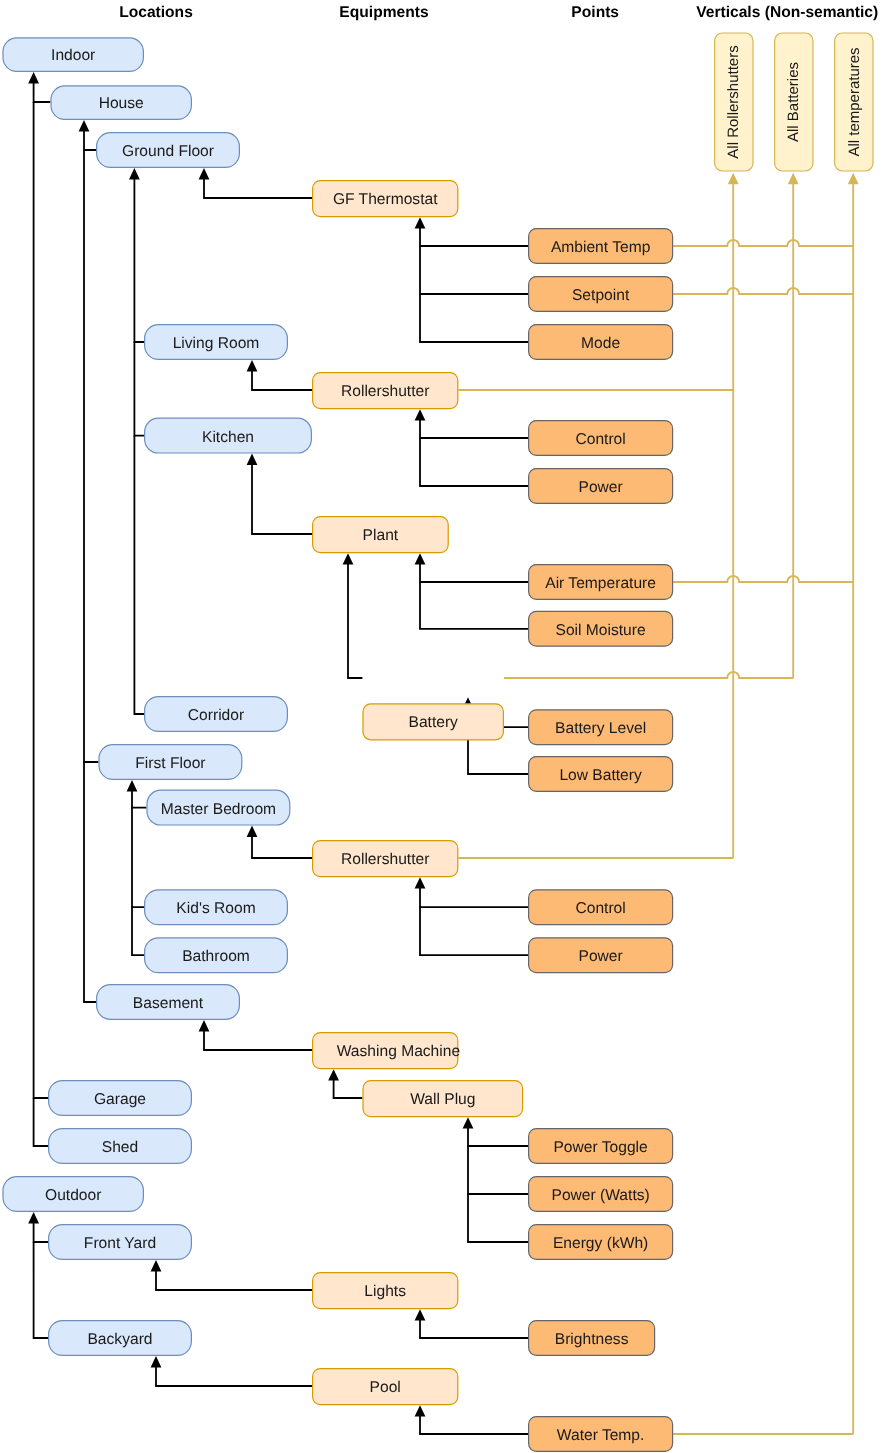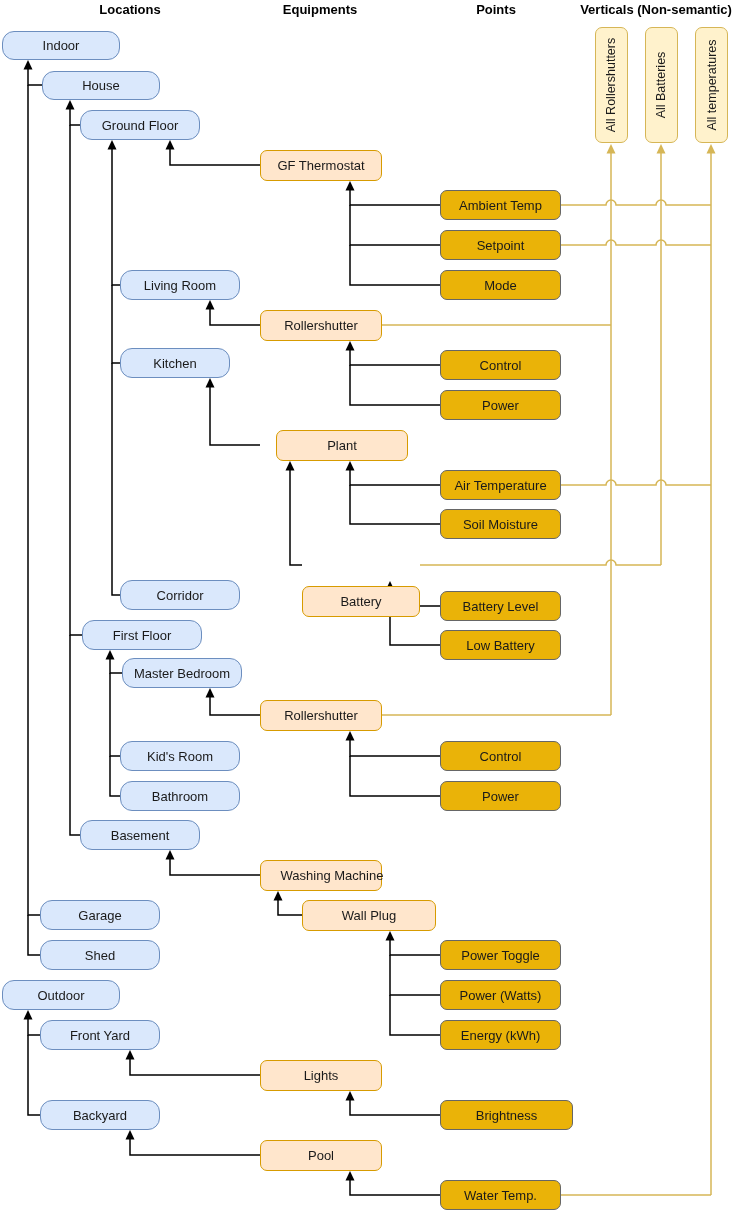--- a/index.html
+++ b/index.html
@@ -7,21 +7,21 @@
          font-family:"Liberation Sans",sans-serif;overflow:hidden;}
   .hdr{position:absolute;top:2px;transform:translateX(-50%);
        font-size:13px;font-weight:bold;color:#000;white-space:nowrap;}
   #edge-layer{position:absolute;left:0;top:0;}
   .node{position:absolute;box-sizing:border-box;border-radius:7px;
         display:flex;align-items:center;justify-content:center;
         font-size:13px;color:#1a1a1a;border:1.4px solid #000;background:#fff;}
   .node span{white-space:nowrap;}
   .node.location{background:#dae8fc;border-color:#6c8ebf;border-radius:12px;}
   .node.equipment{background:#ffe6cc;border-color:#d79b00;}
-  .node.point{background:#eab308;border-color:#666666;text-align:center;}
+  .node.point{background:#fdba74;border-color:#666666;text-align:center;}
   .node.vertical{background:#fff2cc;border-color:#d6b656;}
   .node.vertical span{transform:rotate(-90deg);font-size:12.5px;}
 </style>
 </head>
 <body>
 
 <div id="stage">
   <div class="hdr" style="left:130px">Locations</div>
   <div class="hdr" style="left:320px">Equipments</div>
   <div class="hdr" style="left:496px">Points</div>
@@ -108,21 +108,21 @@
       </div>
       <div class="node location" style="left: 42px; top: 71px; width: 118px; height: 29px;">
         <span>House</span>
       </div>
       <div class="node location" style="left: 80px; top: 110px; width: 120px; height: 30px;">
         <span>Ground Floor</span>
       </div>
       <div class="node location" style="left: 120px; top: 270px; width: 120px; height: 30px;">
         <span>Living Room</span>
       </div>
-      <div class="node location" style="left: 120px; top: 348px; width: 110px; height: 30px;">
+      <div class="node location" style="left: 120px; top: 348px; width: 140px; height: 30px;">
         <span>Kitchen</span>
       </div>
       <div class="node location" style="left: 120px; top: 580px; width: 120px; height: 30px; text-align: right;">
         <span>Corridor</span>
       </div>
       <div class="node location" style="left: 82px; top: 620px; width: 120px; height: 30px;">
         <span>First Floor</span>
       </div>
       <div class="node location" style="left: 122px; top: 658px; width: 120px; height: 30px;">
         <span>Master Bedroom</span>
@@ -150,21 +150,21 @@
       </div>
       <div class="node location" style="left: 40px; top: 1100px; width: 120px; height: 30px;">
         <span>Backyard</span>
       </div>
       <div class="node equipment" style="left: 260px; top: 150px; width: 122px; height: 31px;">
         <span>GF Thermostat</span>
       </div>
       <div class="node equipment" style="left: 260px; top: 310px; width: 122px; height: 31px;">
         <span>Rollershutter</span>
       </div>
-      <div class="node equipment" style="left: 260px; top: 430px; width: 132px; height: 31px; margin-left: 16px;">
+      <div class="node equipment" style="left: 260px; top: 430px; width: 114px; height: 31px;">
         <span>Plant</span>
       </div>
       <div class="node equipment" style="left: 302px; top: 550px; width: 118px; height: 31px; margin-top: 36px;">
         <span>Battery</span>
       </div>
       <div class="node equipment" style="left: 260px; top: 700px; width: 122px; height: 31px;">
         <span>Rollershutter</span>
       </div>
       <div class="node equipment" style="left: 260px; top: 860px; width: 122px; height: 31px; padding-left: 22px;">
         <span>Washing Machine</span>
@@ -213,21 +213,21 @@
       </div>
       <div class="node point" style="left: 440px; top: 940px; width: 121px; height: 30px;">
         <span>Power Toggle</span>
       </div>
       <div class="node point" style="left: 440px; top: 980px; width: 121px; height: 30px;">
         <span>Power (Watts)</span>
       </div>
       <div class="node point" style="left: 440px; top: 1020px; width: 121px; height: 30px;">
         <span>Energy (kWh)</span>
       </div>
-      <div class="node point" style="left: 440px; top: 1100px; width: 133px; height: 30px;">
+      <div class="node point" style="left: 440px; top: 1100px; width: 106px; height: 30px;">
         <span>Brightness</span>
       </div>
       <div class="node point" style="left: 440px; top: 1180px; width: 121px; height: 30px;">
         <span>Water Temp.</span>
       </div>
       <div class="node vertical" style="left: 595px; top: 27px; width: 33px; height: 116px;">
         <span>All Rollershutters</span>
       </div>
       <div class="node vertical" style="left: 645px; top: 27px; width: 33px; height: 116px;">
         <span>All Batteries</span>

